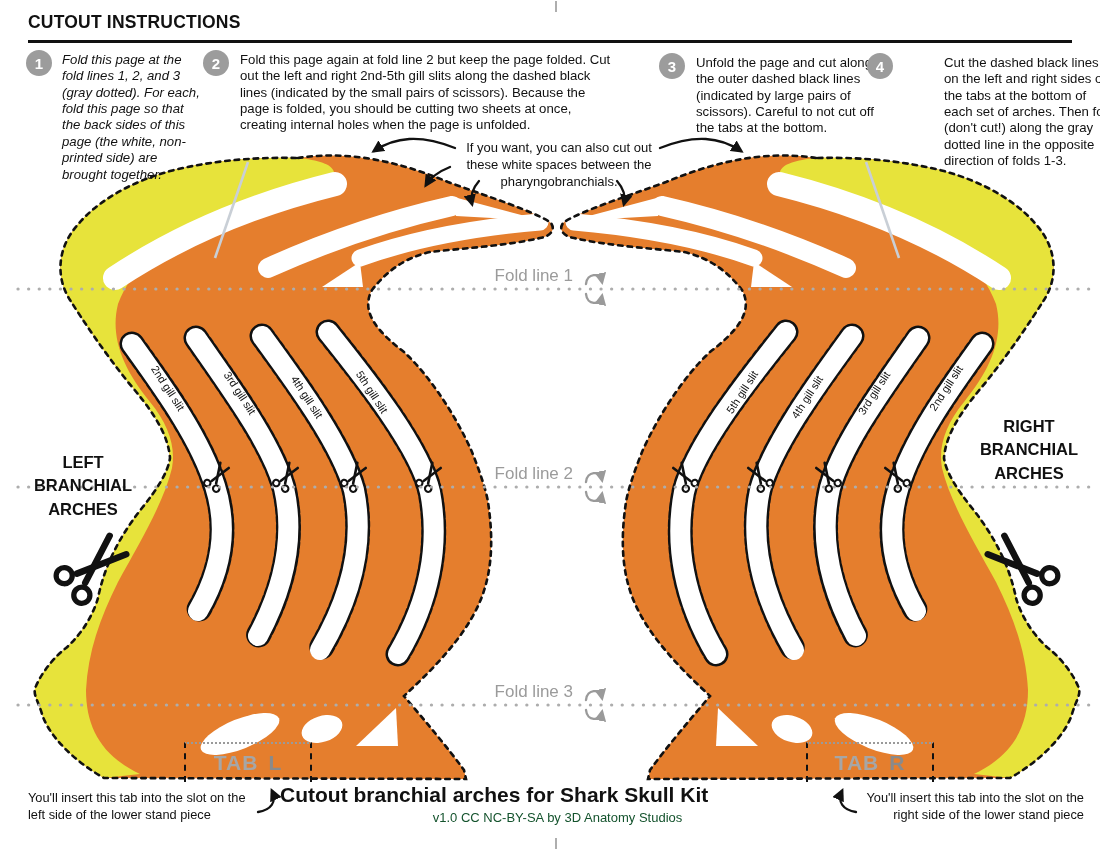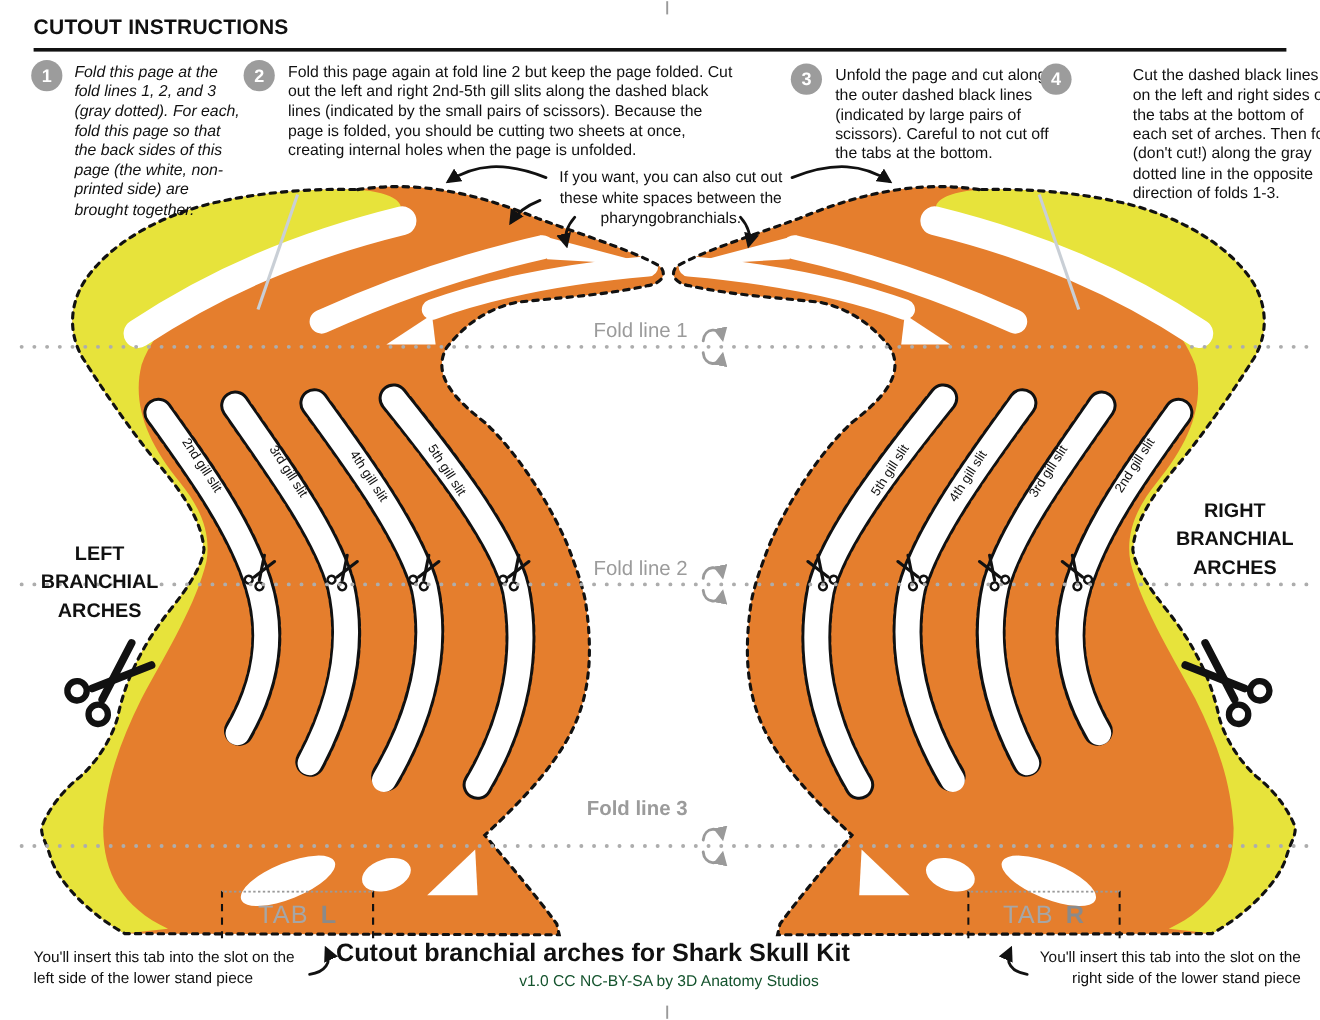--- a/index.html
+++ b/index.html
@@ -14,21 +14,21 @@
          font-weight:bold;font-size:15px;display:flex;align-items:center;justify-content:center;}
   .step{font-size:13.2px;line-height:1.24;}
   .annotation{font-size:13px;line-height:1.32;text-align:center;}
   .fold-label{font-size:17px;color:#9b9b9b;text-align:right;}
   .arch-title{font-size:16.5px;font-weight:800;text-align:center;line-height:1.42;}
   .gill{font-size:11px;white-space:nowrap;transform-origin:center;z-index:3;}
   .gill.l{transform:translate(-50%,-50%) rotate(57deg);}
   .gill.r{transform:translate(-50%,-50%) rotate(-57deg);}
   .tabbox{width:124px;height:38px;border-left:2.5px dashed #111;border-right:2.5px dashed #111;
           border-top:2.5px dotted #9a9a9a;display:flex;align-items:center;justify-content:center;
-          font-size:21px;color:#a6a6a6;letter-spacing:1px;z-index:3;}
+          font-size:21px;color:#a6a6a6;letter-spacing:1px;z-index:3;font-weight:bold;}
   .tabbox b{color:#8a8a8a;margin-left:10px;}
   .note{font-size:12.8px;line-height:1.3;}
   .footer-title{font-size:21px;font-weight:800;text-align:left;}
   .footer-credit{font-size:13px;color:#14532d;text-align:center;}
 </style>
 </head>
 <body>
 
 <div id="page">
 
@@ -173,21 +173,21 @@
   <div class="abs txt badge" style="left:659px;top:53px;">3</div>
   <div class="abs txt step" style="left:696px;top:55px;width:178px;">Unfold the page and cut along the outer dashed black lines (indicated by large pairs of scissors). Careful to not cut off the tabs at the bottom.</div>
 
   <div class="abs txt badge" style="left:867px;top:53px;">4</div>
   <div class="abs txt step" style="left:944px;top:55px;width:170px;">Cut the dashed black lines on the left and right sides of the tabs at the bottom of each set of arches. Then fold (don't cut!) along the gray dotted line in the opposite direction of folds 1-3.</div>
 
   <div class="abs txt annotation" style="left:450px;top:139px;width:218px;">If you want, you can also cut out these white spaces between the pharyngobranchials.</div>
 
   <div class="abs txt fold-label" style="left:433px;top:266px;width:140px;">Fold line 1</div>
   <div class="abs txt fold-label" style="left:433px;top:464px;width:140px;">Fold line 2</div>
-  <div class="abs txt fold-label" style="left:433px;top:664px;width:140px;font-weight:bold;">Fold line 3</div>
+  <div class="abs txt fold-label" style="left:433px;top:682px;width:140px;">Fold line 3</div>
 
   <div class="abs txt arch-title" style="left:8px;top:430px;width:150px;margin-top:21px;">
     <div>LEFT</div>
     <div>BRANCHIAL</div>
     <div>ARCHES</div>
   </div>
   <div class="abs txt arch-title" style="left:954px;top:415px;width:150px;">
     <div>RIGHT</div>
     <div>BRANCHIAL</div>
     <div>ARCHES</div>

